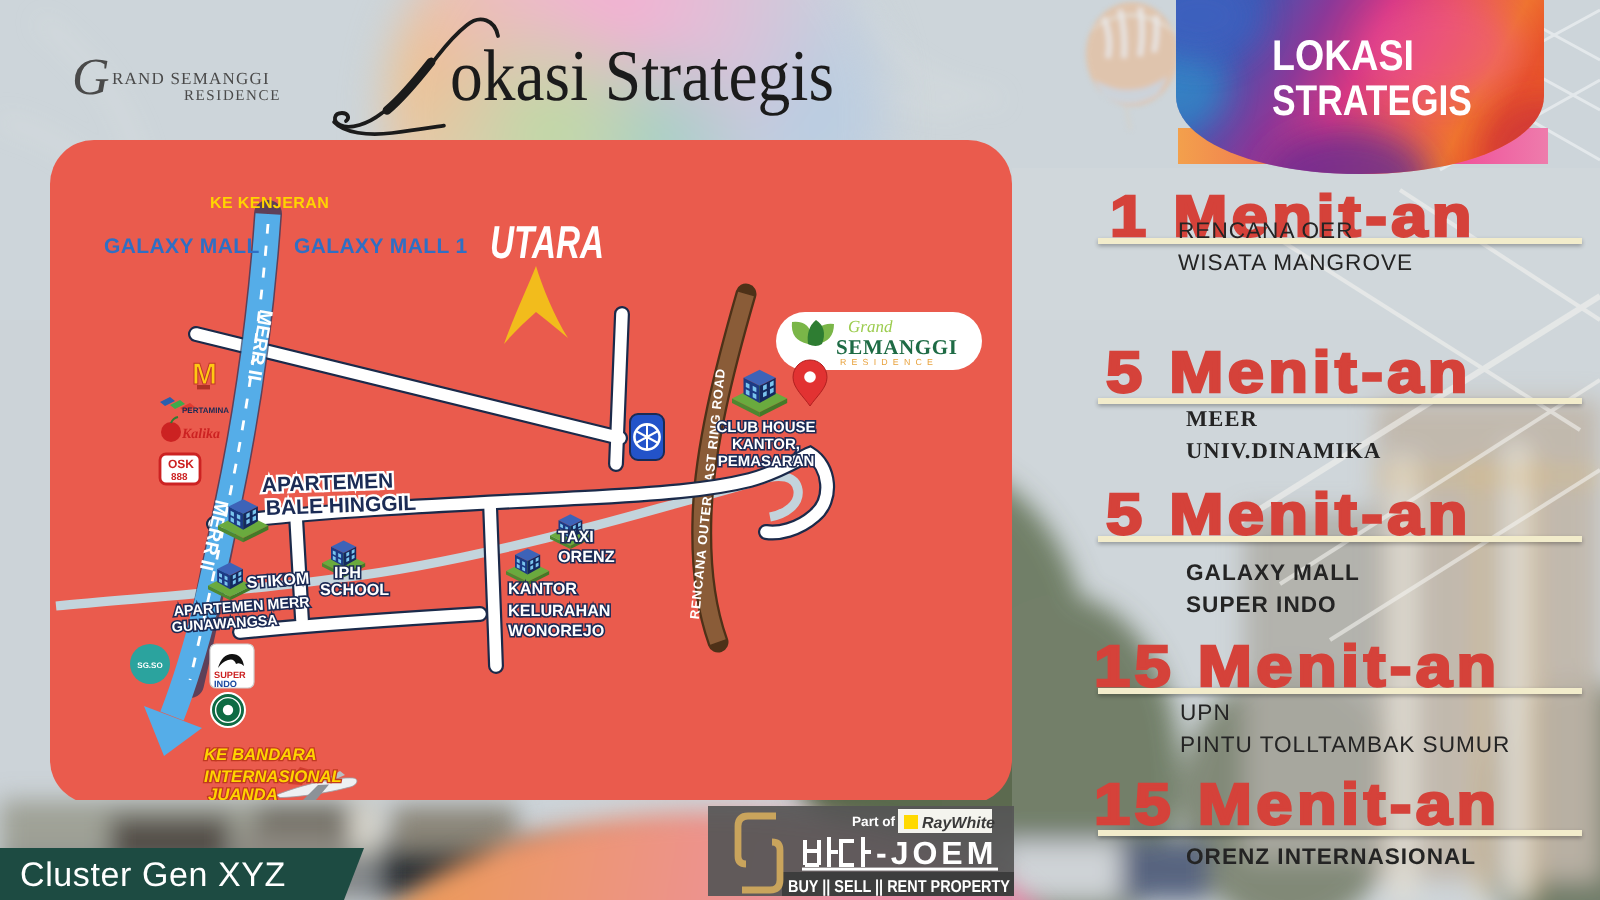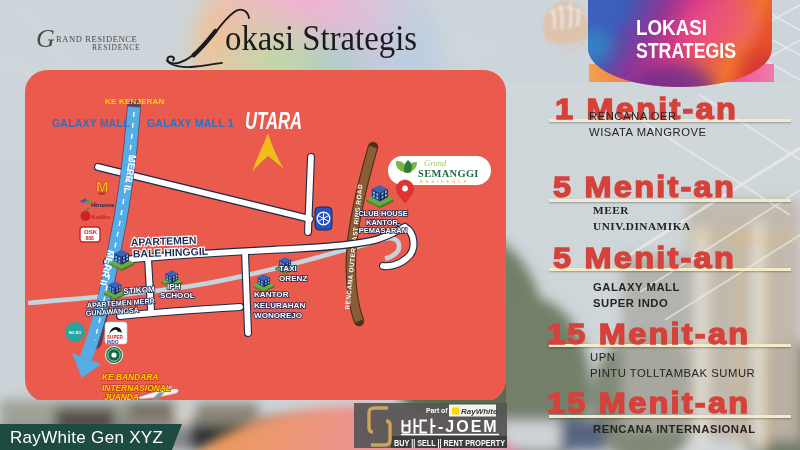--- a/index.html
+++ b/index.html
@@ -256,21 +256,21 @@
     <text x="424" y="184.8" font-size="0">.</text>
   </g>
 
   <path d="M405,180 C409.8,180 413.5,183.8 413.5,188.7 C413.5,194 408,198.5 405,203 C402,198.5 396.5,194 396.5,188.7 C396.5,183.8 400.2,180 405,180 Z" fill="#e23232" stroke="#b02020" stroke-width="0.5"></path>
   <circle cx="405" cy="188.5" r="2.9" fill="#ffffff"></circle>
   </g>
 </svg>
 
 <div class="abs" style="left:36px;top:24px;color:#4a4a4a;font-family:'Liberation Serif',serif;">
   <span class="abs" style="left:0;top:2px;font-size:26px;font-style:italic;line-height:1;">G</span>
-  <span class="abs" style="left:20px;top:10px;font-size:8.5px;letter-spacing:0.6px;white-space:nowrap;">RAND RESIDENCE</span>
+  <span class="abs" style="left:20px;top:10px;font-size:8.5px;letter-spacing:0.6px;white-space:nowrap;">RAND SEMANGGI</span>
   <span class="abs" style="left:56px;top:19px;font-size:7.5px;letter-spacing:0.8px;white-space:nowrap;">RESIDENCE</span>
 </div>
 
 <svg class="abs" style="left:0;top:0" width="480" height="90" viewBox="0 0 480 90">
 
   <g fill="none" stroke="#1b1b1b" stroke-linecap="round">
     <path d="M249,18 C247.5,10 240,7 233.5,12.5 C224,20 220,27 214,34 C206.5,43.5 200,51 191,56.5 C184,62 175,65 170,62.5 C166,60.5 167,56.5 171,56.5 C174,56.5 175,59 173,60.5" stroke-width="1.9"></path>
     <path d="M215.5,31 C208,40.5 201.5,48.5 193.5,55.2" stroke-width="4.4"></path>
     <path d="M167,61 C172,66.5 184,68 196,66.5 C205,65.4 214,64 222,62.8" stroke-width="1.8"></path>
   </g>
@@ -340,24 +340,24 @@
 <div class="abs" style="left:549px;top:344px;width:242px;height:3px;background:#f2eccb;box-shadow:0 1px 2px rgba(0,0,0,.3);"></div>
 
 <div class="abs" style="left:547px;top:320px;font-size:29px;font-weight:bold;color:#d5423a;-webkit-text-stroke:1.35px #d5423a;letter-spacing:2px;line-height:1;white-space:nowrap;transform:scaleX(1.12);transform-origin:0 0;">15 Menit-an</div>
 
 <div class="abs" style="left:590px;top:349px;font-size:11.3px;font-weight:normal;color:#242424;letter-spacing:0.5px;line-height:16px;white-space:nowrap;">UPN<br>PINTU TOLLTAMBAK SUMUR</div>
 
 <div class="abs" style="left:549px;top:414.5px;width:242px;height:3px;background:#f2eccb;box-shadow:0 1px 2px rgba(0,0,0,.3);"></div>
 
 <div class="abs" style="left:547px;top:389px;font-size:29px;font-weight:bold;color:#d5423a;-webkit-text-stroke:1.35px #d5423a;letter-spacing:2px;line-height:1;white-space:nowrap;transform:scaleX(1.12);transform-origin:0 0;">15 Menit-an</div>
 
-<div class="abs" style="left:593px;top:421px;font-size:11.3px;font-weight:bold;color:#242424;letter-spacing:0.5px;line-height:16px;white-space:nowrap;">RENCANA INTERNASIONAL</div>
+<div class="abs" style="left:593px;top:421px;font-size:11.3px;font-weight:bold;color:#242424;letter-spacing:0.5px;line-height:16px;white-space:nowrap;">ORENZ INTERNASIONAL</div>
 
 <div class="abs" style="left:0;top:424px;width:182px;height:26px;background:#1d4b42;clip-path:polygon(0 0,100% 0,94.5% 100%,0 100%);"></div>
-<div class="abs" style="left:10px;top:428px;font-size:17px;color:#ffffff;letter-spacing:0.3px;">RayWhite Gen XYZ</div>
+<div class="abs" style="left:10px;top:428px;font-size:17px;color:#ffffff;letter-spacing:0.3px;">Cluster Gen XYZ</div>
 
 <div class="abs" style="left:354px;top:403px;width:153px;height:45px;background:rgba(86,86,86,0.93);"></div>
 <div class="abs" style="left:391px;top:436px;width:116px;height:12px;background:#3d3d3d;"></div>
 <svg class="abs" style="left:354px;top:403px" width="153" height="45" viewBox="0 0 153 45">
 
   <g fill="none" stroke="#c9a45c" stroke-width="3.4">
     <path d="M34,5 L20,5 Q15,5 15,10 L15,25 Q15,29 19,29"></path>
     <path d="M17,42 L31,42 Q36,42 36,37 L36,22 Q36,18 32,18"></path>
   </g>
 

